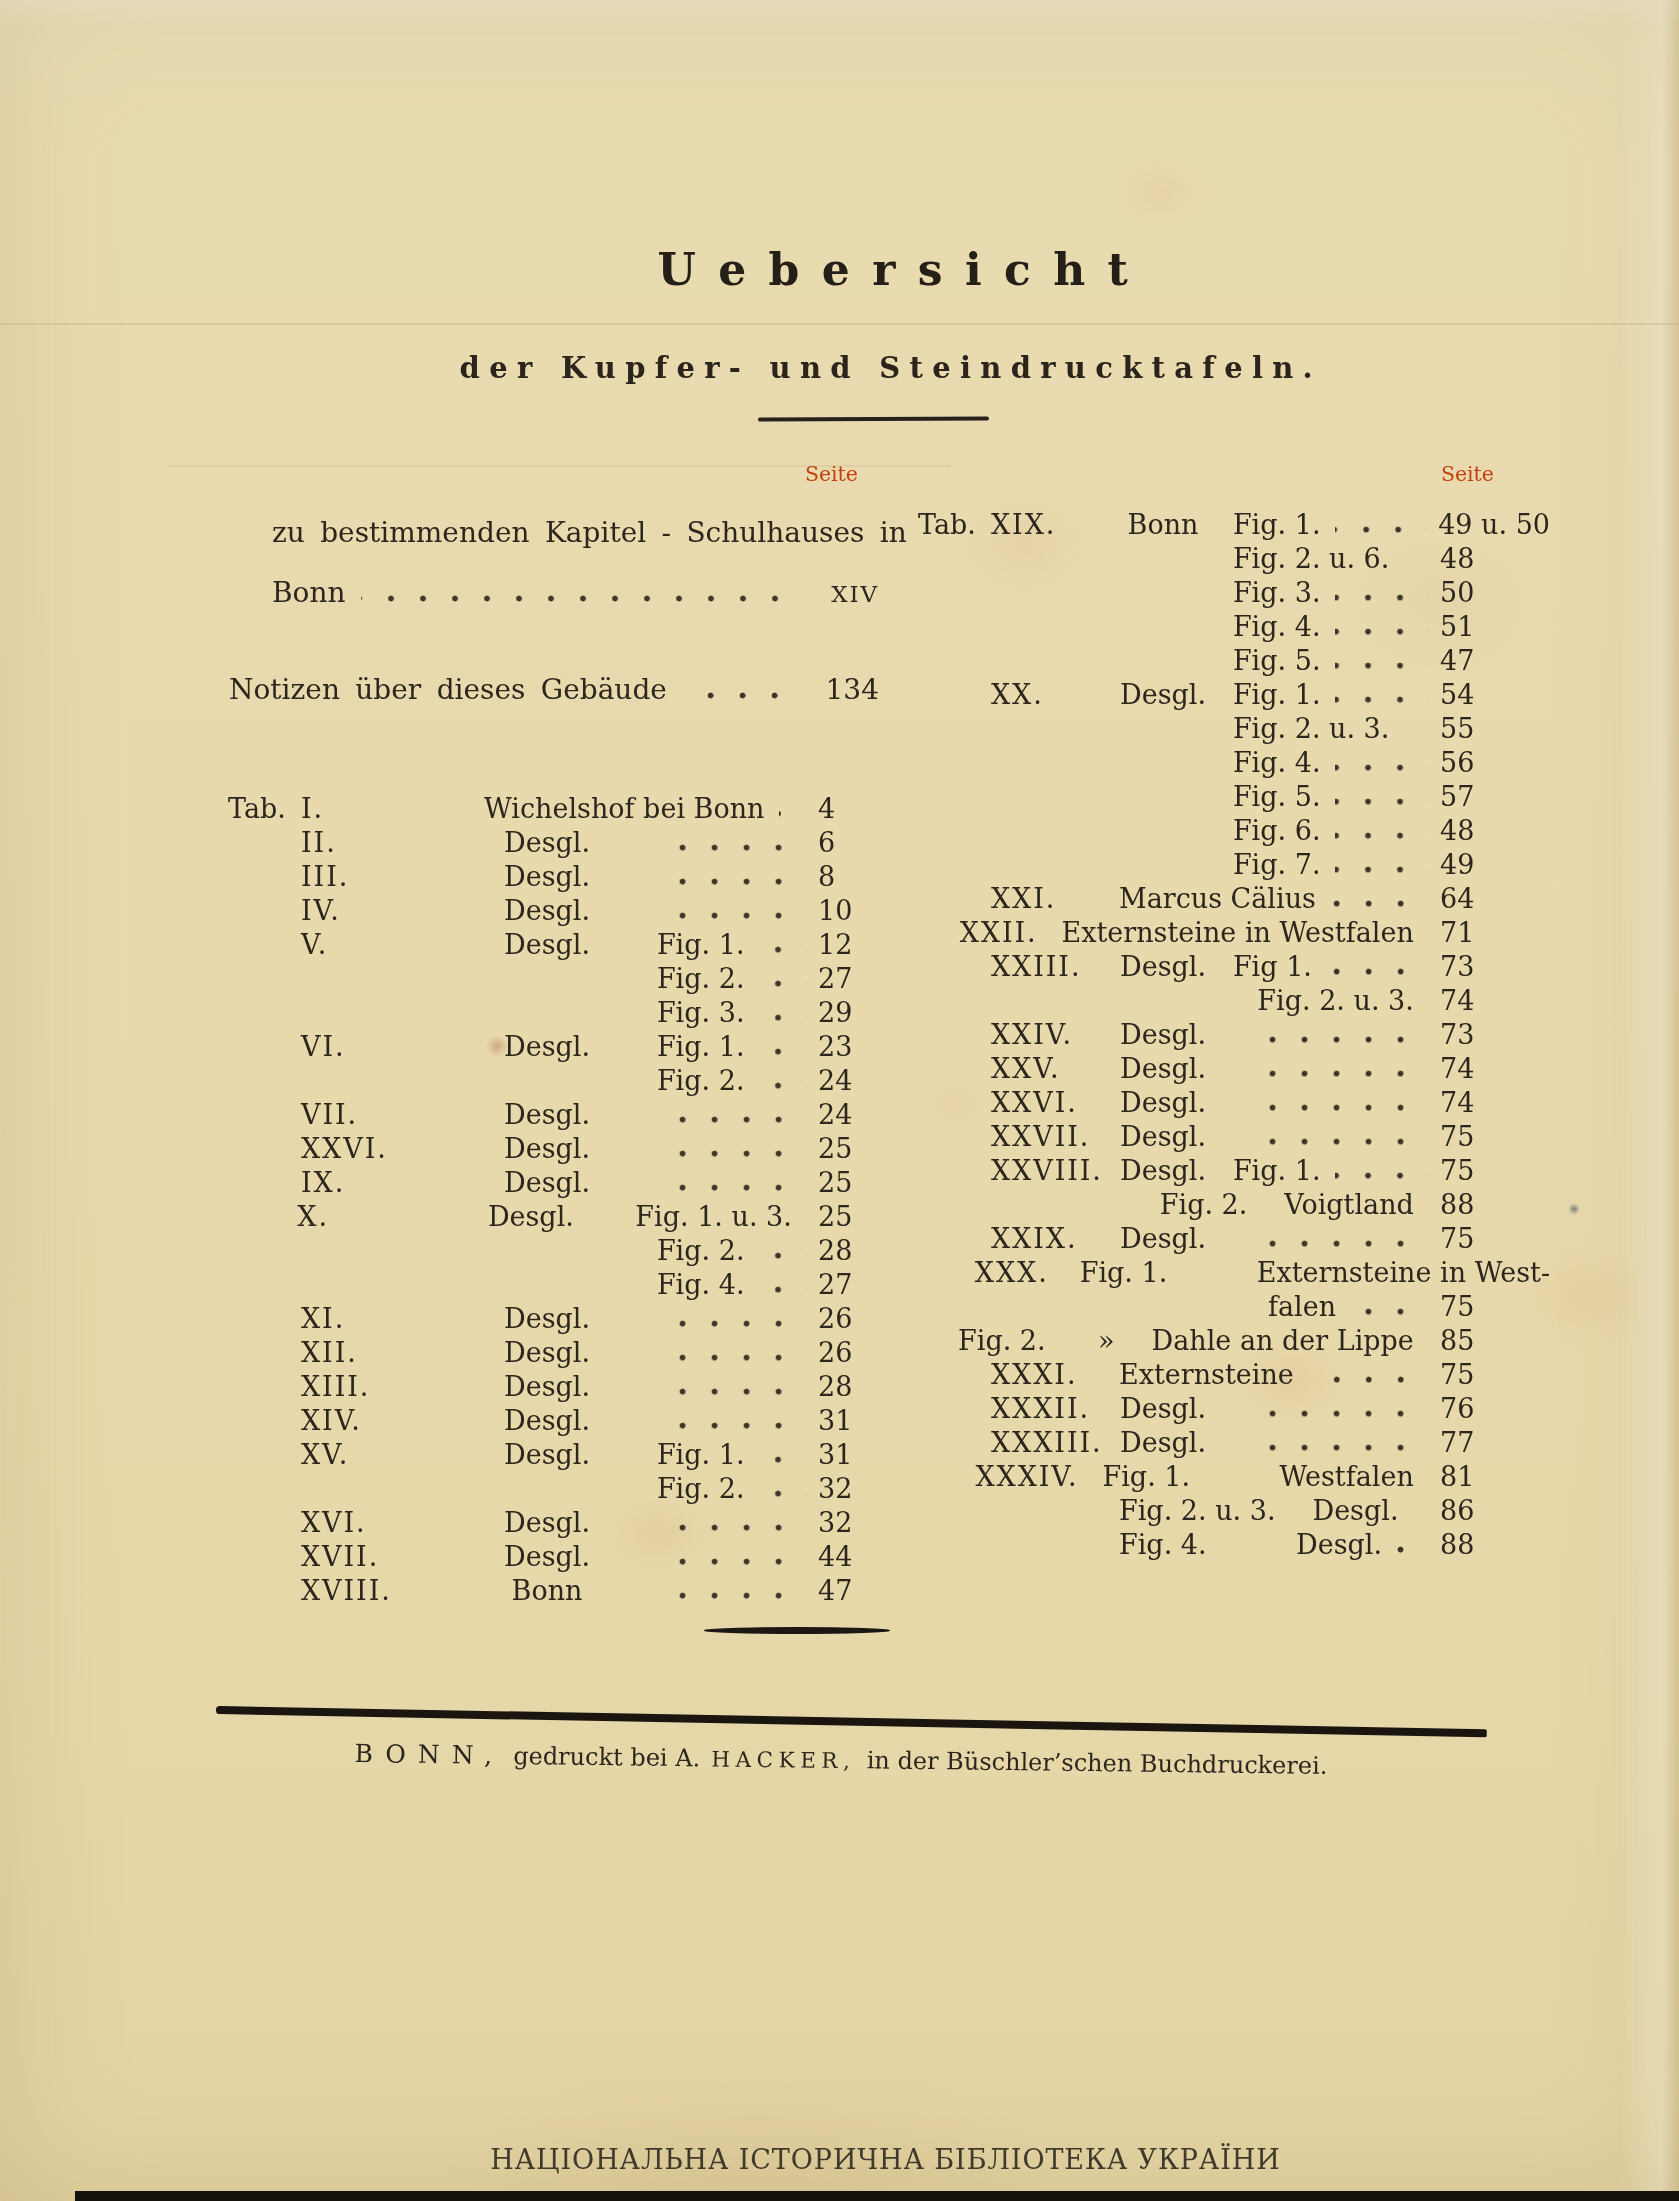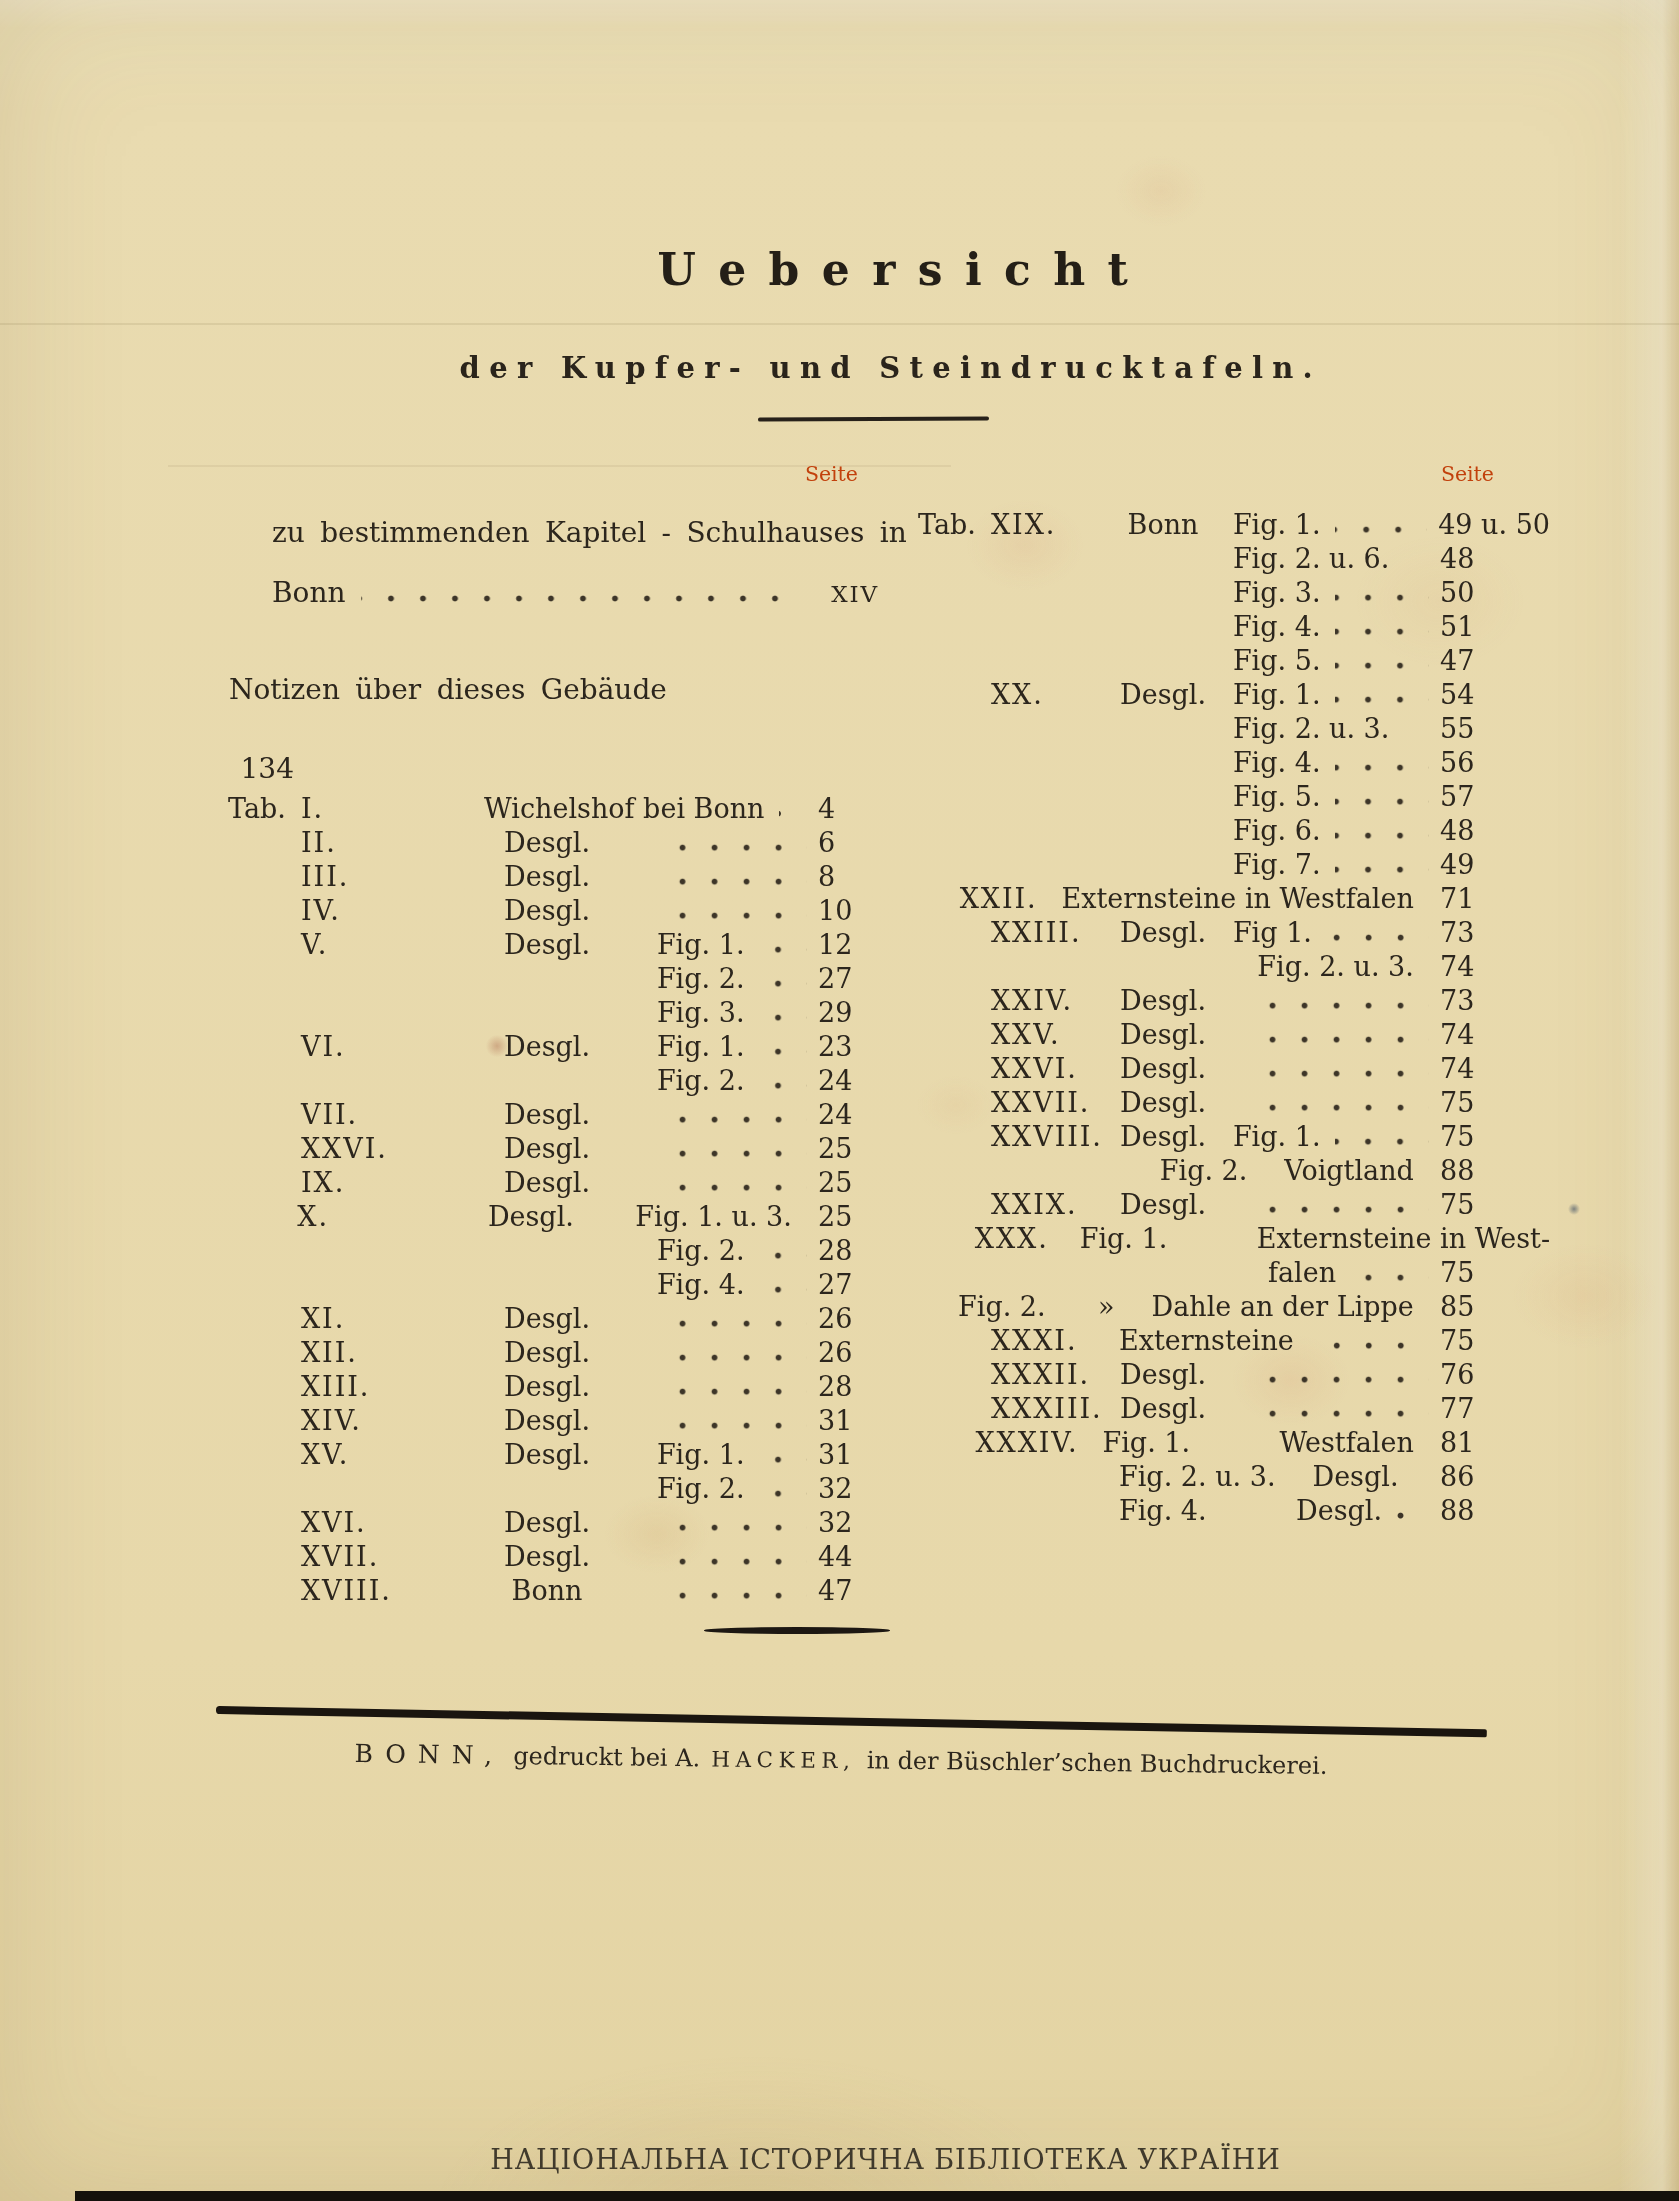--- a/index.html
+++ b/index.html
@@ -33,21 +33,21 @@
   .rule-mid{top:1627px;left:704px;width:186px;height:6.5px;background:#1c1712;border-radius:50%;}
   .rule-long{top:1706px;left:216px;width:1271px;height:7.5px;background:#1a150f;border-radius:3.7px 1.9px 1.9px 3.7px;
              transform:rotate(1.05deg);transform-origin:left center;}
   .seite{font-size:20.5px;color:#c2410c;}
   .seite-left{left:228px;width:630px;text-align:right;top:462px;}
   .seite-right{left:918px;width:576px;text-align:right;top:462px;}
 
   .intro{left:229px;top:503px;width:650px;font-size:28px;word-spacing:6.5px;}
   .iline{display:flex;align-items:baseline;height:60px;line-height:60px;white-space:pre;}
   .iline.ind{padding-left:43px;}
-  .iline.gapper{margin-top:37px;flex-direction:column;}
+  .iline.gapper{margin-top:37px;}
   .ipage{text-align:right;min-width:65px;}
   .roman{font-size:23px;letter-spacing:1.9px;}
   .iline .leader{margin-bottom:18.6px;}
 
   .toc{display:block;}
   .col-left{left:228px;top:792px;width:650px;}
   .col-right{left:918px;top:508px;width:632px;}
   .trow{display:flex;align-items:baseline;height:34px;line-height:34px;font-size:27px;white-space:pre;}
   .cell{display:block;}
   .tab{width:73px;}
@@ -139,20 +139,21 @@
     <div class="trow"><span class="cell tab"></span><span class="cell num"></span><span class="cell name"></span><span class="cell fig">Fig. 2. u. 6.</span><span class="cell leader"></span><span class="cell page-num">48</span></div>
     <div class="trow"><span class="cell tab"></span><span class="cell num"></span><span class="cell name"></span><span class="cell fig">Fig. 3.</span><span class="cell leader"></span><span class="cell page-num">50</span></div>
     <div class="trow"><span class="cell tab"></span><span class="cell num"></span><span class="cell name"></span><span class="cell fig">Fig. 4.</span><span class="cell leader"></span><span class="cell page-num">51</span></div>
     <div class="trow"><span class="cell tab"></span><span class="cell num"></span><span class="cell name"></span><span class="cell fig">Fig. 5.</span><span class="cell leader"></span><span class="cell page-num">47</span></div>
     <div class="trow"><span class="cell tab"></span><span class="cell num">XX.</span><span class="cell name">Desgl.</span><span class="cell fig">Fig. 1.</span><span class="cell leader"></span><span class="cell page-num">54</span></div>
     <div class="trow"><span class="cell tab"></span><span class="cell num"></span><span class="cell name"></span><span class="cell fig">Fig. 2. u. 3.</span><span class="cell leader"></span><span class="cell page-num">55</span></div>
     <div class="trow"><span class="cell tab"></span><span class="cell num"></span><span class="cell name"></span><span class="cell fig">Fig. 4.</span><span class="cell leader"></span><span class="cell page-num">56</span></div>
     <div class="trow"><span class="cell tab"></span><span class="cell num"></span><span class="cell name"></span><span class="cell fig">Fig. 5.</span><span class="cell leader"></span><span class="cell page-num">57</span></div>
     <div class="trow"><span class="cell tab"></span><span class="cell num"></span><span class="cell name"></span><span class="cell fig">Fig. 6.</span><span class="cell leader"></span><span class="cell page-num">48</span></div>
     <div class="trow"><span class="cell tab"></span><span class="cell num"></span><span class="cell name"></span><span class="cell fig">Fig. 7.</span><span class="cell leader"></span><span class="cell page-num">49</span></div>
+    <div class="trow"><span class="cell tab"></span><span class="cell num">XXI.</span><span class="cell namewide">Marcus Cälius</span><span class="cell leader"></span><span class="cell page-num">64</span></div>
     <div class="trow"><span class="cell tab"></span><span class="cell num">XXII.</span><span class="cell namewide">Externsteine in Westfalen</span><span class="cell leader"></span><span class="cell page-num">71</span></div>
     <div class="trow"><span class="cell tab"></span><span class="cell num">XXIII.</span><span class="cell name">Desgl.</span><span class="cell fig">Fig 1.</span><span class="cell leader"></span><span class="cell page-num">73</span></div>
     <div class="trow"><span class="cell tab"></span><span class="cell num"></span><span class="cell name"></span><span class="cell fig find">Fig. 2. u. 3.</span><span class="cell leader"></span><span class="cell page-num">74</span></div>
     <div class="trow"><span class="cell tab"></span><span class="cell num">XXIV.</span><span class="cell name">Desgl.</span><span class="cell leader"></span><span class="cell page-num">73</span></div>
     <div class="trow"><span class="cell tab"></span><span class="cell num">XXV.</span><span class="cell name">Desgl.</span><span class="cell leader"></span><span class="cell page-num">74</span></div>
     <div class="trow"><span class="cell tab"></span><span class="cell num">XXVI.</span><span class="cell name">Desgl.</span><span class="cell leader"></span><span class="cell page-num">74</span></div>
     <div class="trow"><span class="cell tab"></span><span class="cell num">XXVII.</span><span class="cell name">Desgl.</span><span class="cell leader"></span><span class="cell page-num">75</span></div>
     <div class="trow"><span class="cell tab"></span><span class="cell num">XXVIII.</span><span class="cell name">Desgl.</span><span class="cell fig">Fig. 1.</span><span class="cell leader"></span><span class="cell page-num">75</span></div>
     <div class="trow"><span class="cell tab"></span><span class="cell num"></span><span class="cell name"></span><span class="cell fig">Fig. 2.</span><span class="cell nameafter">Voigtland</span><span class="cell leader"></span><span class="cell page-num">88</span></div>
     <div class="trow"><span class="cell tab"></span><span class="cell num">XXIX.</span><span class="cell name">Desgl.</span><span class="cell leader"></span><span class="cell page-num">75</span></div>

